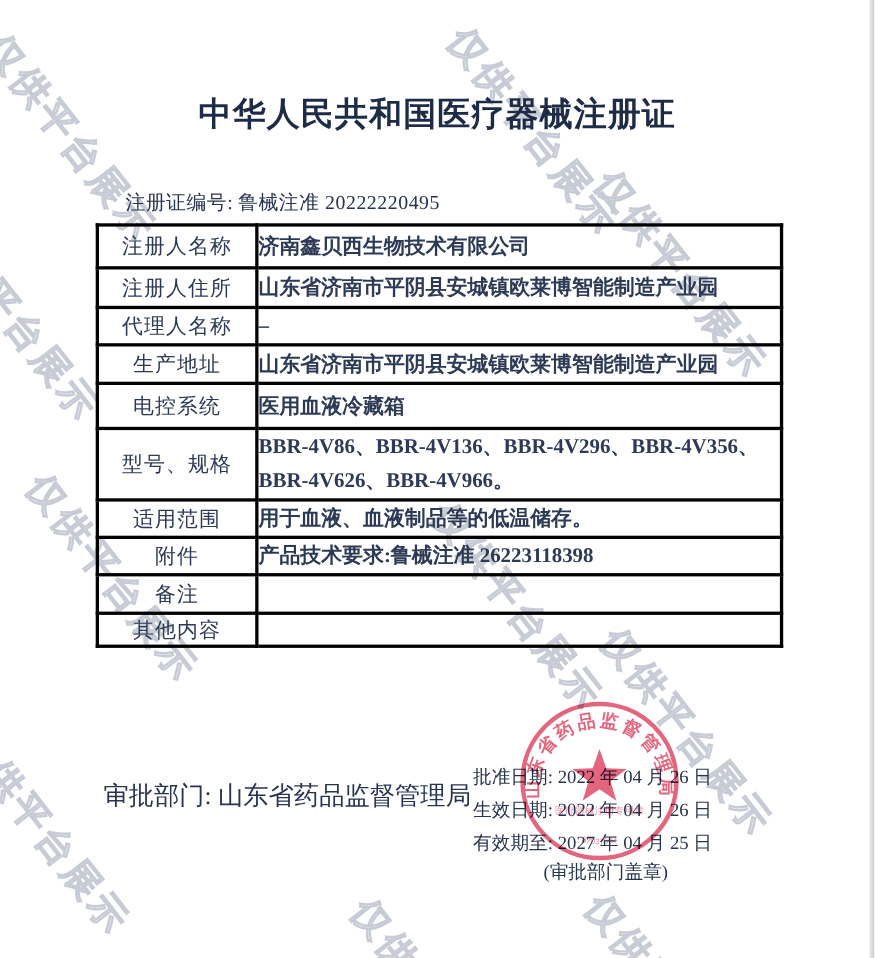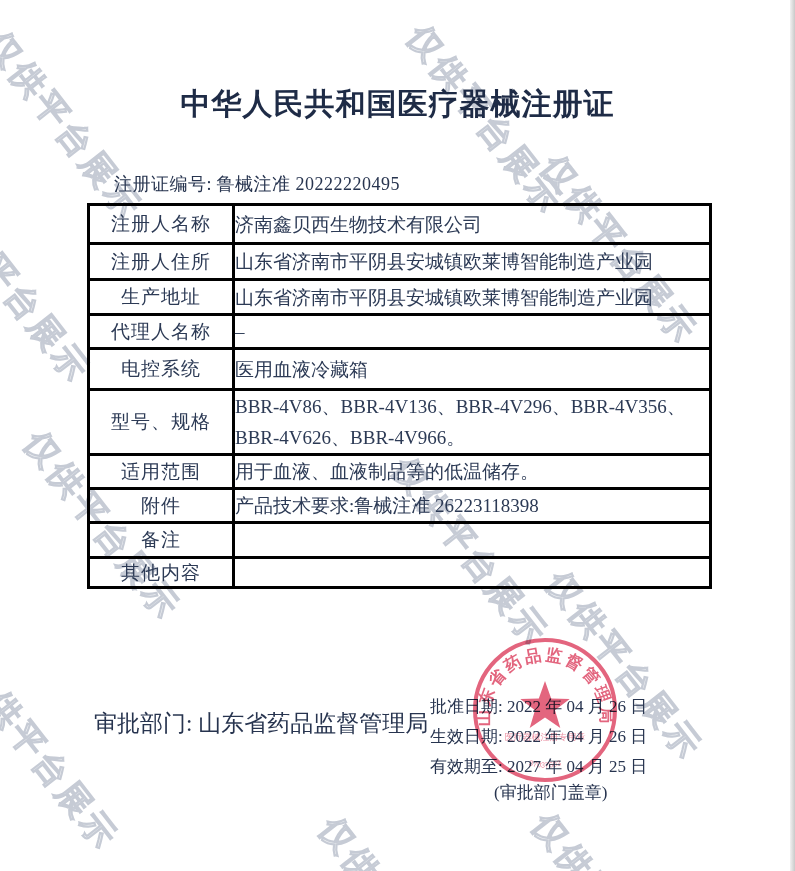--- a/index.html
+++ b/index.html
@@ -29,21 +29,21 @@
 
   .regline { position:absolute; top:172px; left:114px; font-size:18px;text-align:right; }
   .regline span { letter-spacing:0.5px; }
 
   table.cert {
     position:absolute; left:87px; top:203px; width:625px;
     border-collapse:collapse; table-layout:fixed; font-size:19px; color:#2c3a55;
   }
   table.cert td { border:3px solid #000000; padding:0; }
   td.lbl { width:142px; text-align:center; letter-spacing:1px; }
-  td.val { padding:2px 13px; line-height:31px; }
+  td.val { padding:2px 13px; line-height:31px;font-weight:bold; }
 
   .dept { position:absolute; left:94px; top:708px; font-size:23px; }
   .dates { position:absolute; left:430px; top:692px; font-size:17px; }
   .dates .dline { height:30px; line-height:30px; white-space:nowrap; }
   .stamp-note { position:absolute; left:494px; top:781px; font-size:17px; }
 
   .seal {
     position:absolute; left:470px; top:635px; width:150px; height:150px;
     opacity:0.88; mix-blend-mode:multiply; pointer-events:none;
   }
@@ -75,27 +75,27 @@
   <table class="cert">
     <tbody>
         <tr style="height:39px;">
       <td class="lbl">注册人名称</td>
       <td class="val">济南鑫贝西生物技术有限公司</td>
     </tr>
     <tr style="height:36px;">
       <td class="lbl">注册人住所</td>
       <td class="val">山东省济南市平阴县安城镇欧莱博智能制造产业园</td>
     </tr>
+    <tr style="height:31px;">
+      <td class="lbl">代理人名称</td>
+      <td class="val">–</td>
+    </tr>
     <tr style="height:35px;">
       <td class="lbl">生产地址</td>
       <td class="val">山东省济南市平阴县安城镇欧莱博智能制造产业园</td>
-    </tr>
-    <tr style="height:31px;">
-      <td class="lbl">代理人名称</td>
-      <td class="val">–</td>
     </tr>
     <tr style="height:41px;">
       <td class="lbl">电控系统</td>
       <td class="val">医用血液冷藏箱</td>
     </tr>
     <tr style="height:61px;">
       <td class="lbl">型号、规格</td>
       <td class="val">BBR-4V86、BBR-4V136、BBR-4V296、BBR-4V356、BBR-4V626、BBR-4V966。</td>
     </tr>
     <tr style="height:32px;">

